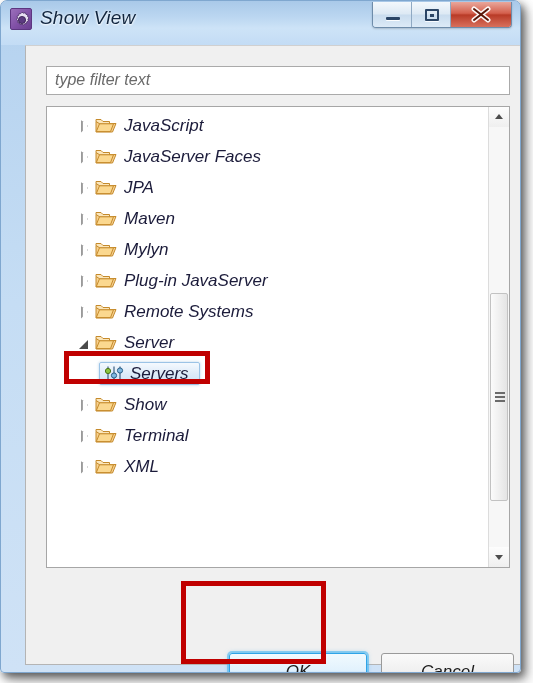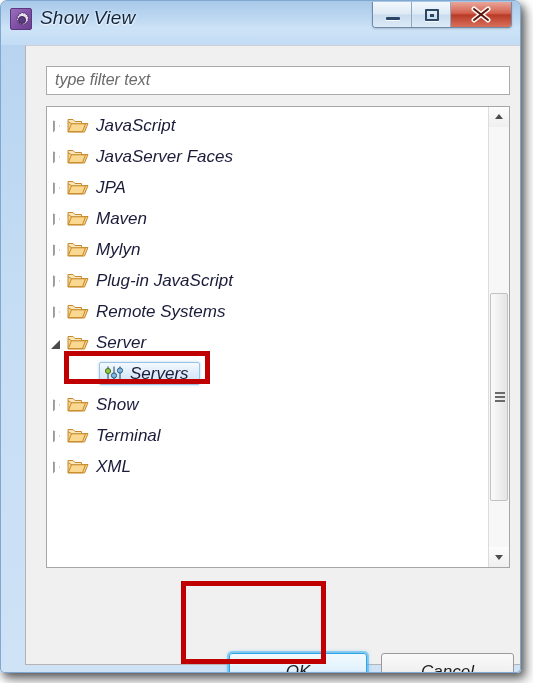--- a/index.html
+++ b/index.html
@@ -166,21 +166,21 @@
     position: absolute;
     left: 0;
     top: 3px;
     width: 440px;
   }
   .tree-row {
     position: relative;
     height: 31px;
     display: flex;
     align-items: center;
-    padding-left: 2px;
+    padding-left: 30px;
     box-sizing: border-box;
   }
   .tree-row.child { padding-left: 52px; }
 
   .twisty {
     width: 16px;
     height: 16px;
     position: relative;
     flex: 0 0 16px;
     margin-right: 2px;
@@ -433,21 +433,21 @@
               </span>
             </div>
             <div class="tree-row">
               <span class="twisty collapsed"></span>
               <span class="sel-wrap">
                 <span class="folder-icon"><svg width="22" height="17" viewBox="0 0 22 17">
                     <path d="M1 4.5 L1 15 L17.5 15 L21 6.5 L7.5 6.5 L5.5 4.5 Z" fill="#f6d08f" stroke="#c58a2b" stroke-width="1"></path>
                     <path d="M1 4.5 L1 2.5 L6 2.5 L8 4.5 L14.5 4.5 L14.5 7 L5 7 Z" fill="#fbe6bb" stroke="#c58a2b" stroke-width="1"></path>
                     <path d="M4.5 6.8 L18.5 6.8 L15.5 14.6 L1.3 14.6 Z" fill="#fbd88f" stroke="#c58a2b" stroke-width="1"></path>
                   </svg></span>
-                <span class="tree-label">Plug-in JavaScript</span>
+                <span class="tree-label">Plug-in JavaServer</span>
               </span>
             </div>
             <div class="tree-row">
               <span class="twisty collapsed"></span>
               <span class="sel-wrap">
                 <span class="folder-icon"><svg width="22" height="17" viewBox="0 0 22 17">
                     <path d="M1 4.5 L1 15 L17.5 15 L21 6.5 L7.5 6.5 L5.5 4.5 Z" fill="#f6d08f" stroke="#c58a2b" stroke-width="1"></path>
                     <path d="M1 4.5 L1 2.5 L6 2.5 L8 4.5 L14.5 4.5 L14.5 7 L5 7 Z" fill="#fbe6bb" stroke="#c58a2b" stroke-width="1"></path>
                     <path d="M4.5 6.8 L18.5 6.8 L15.5 14.6 L1.3 14.6 Z" fill="#fbd88f" stroke="#c58a2b" stroke-width="1"></path>
                   </svg></span>

